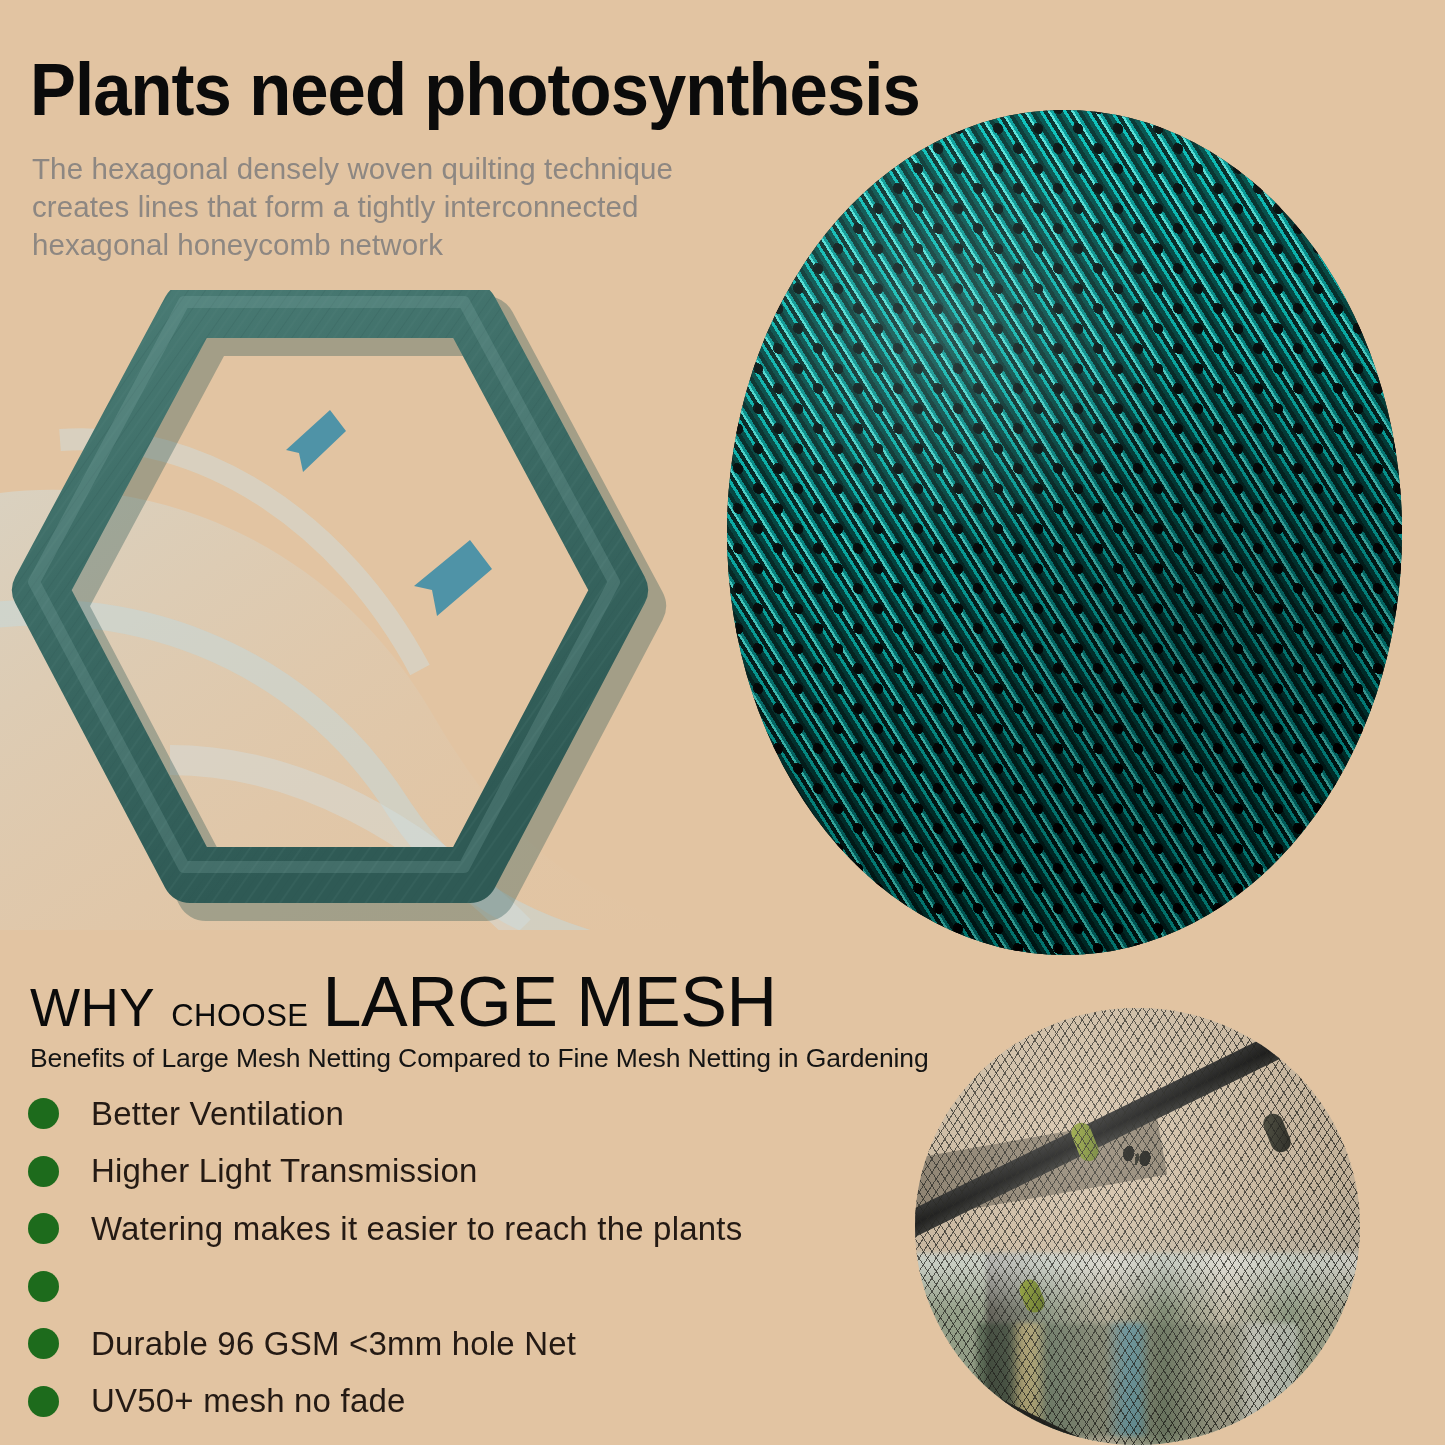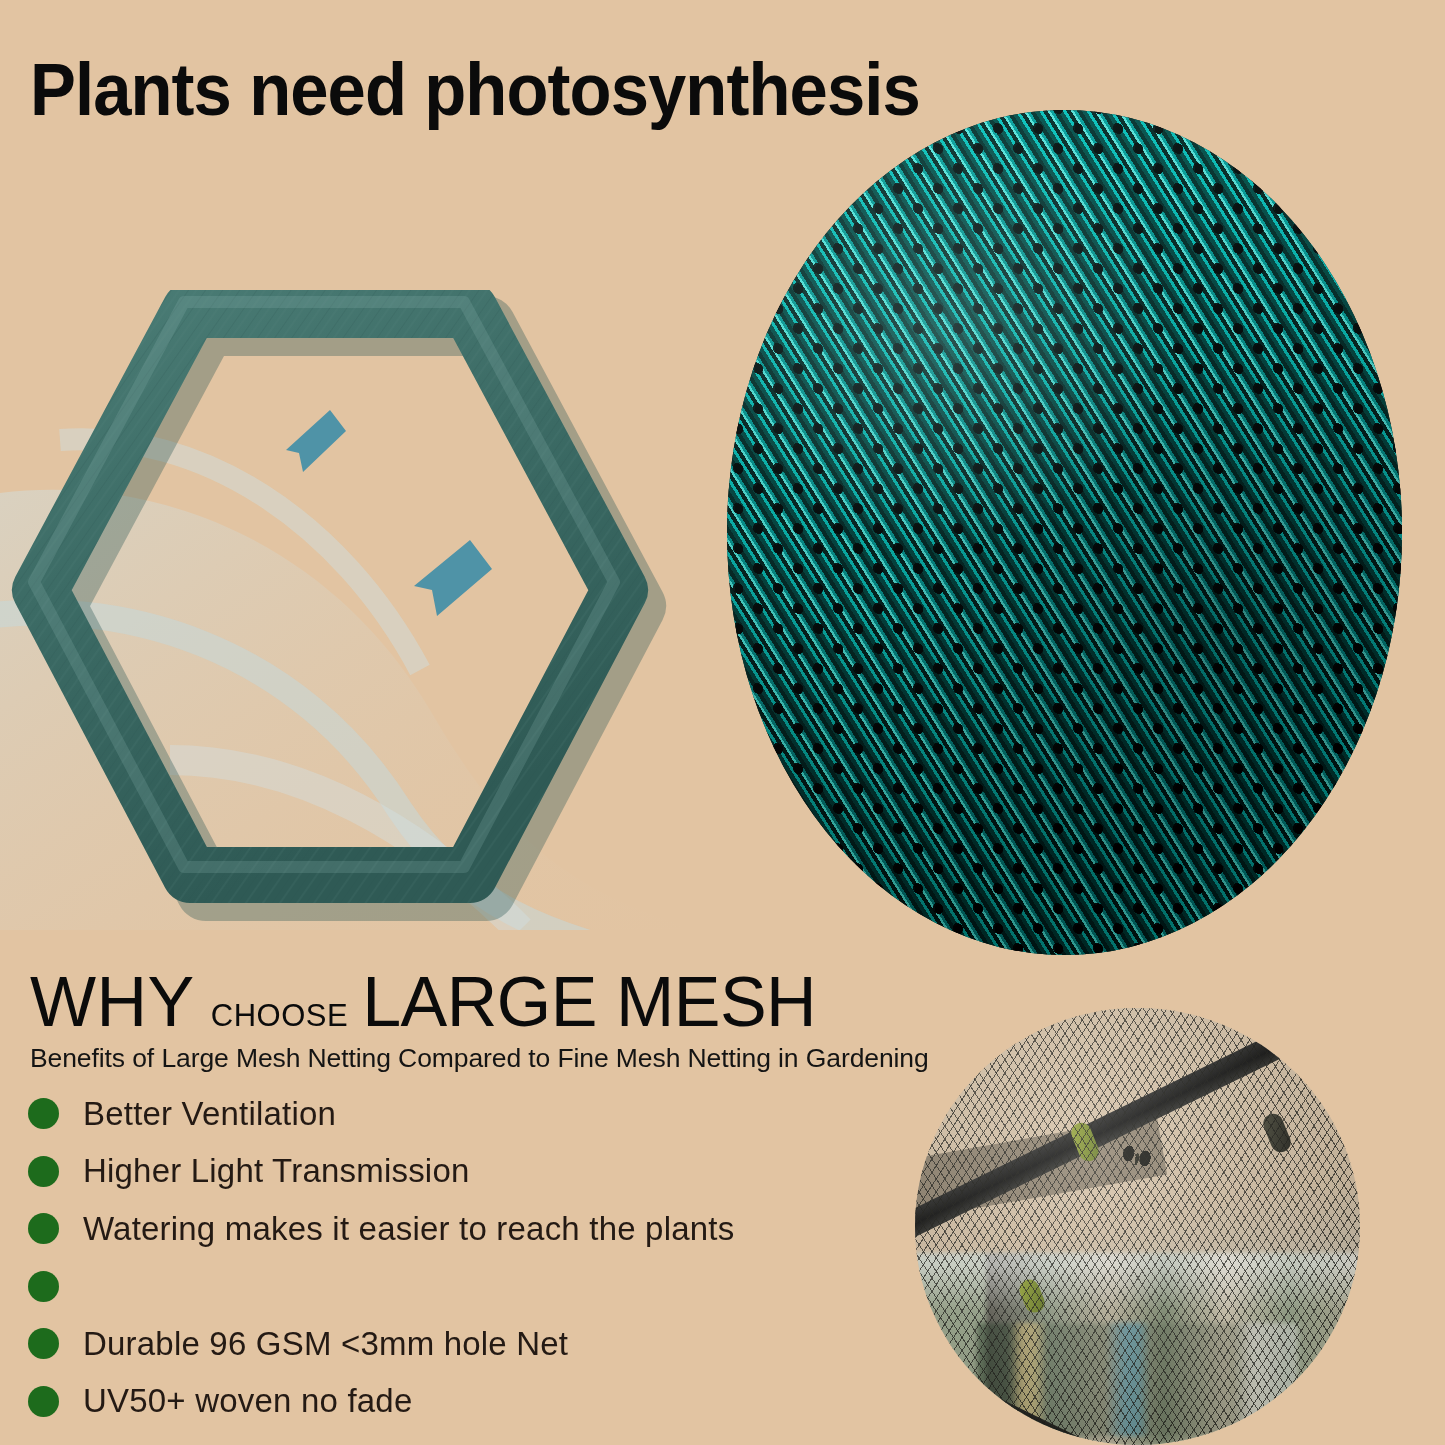--- a/index.html
+++ b/index.html
@@ -81,34 +81,35 @@
   .hex-wrap{position:absolute;left:0px;top:290px;width:680px;height:640px;}
   .hex-wrap svg{display:block;}
 
   
   .why-line{
     position:absolute;left:30px;top:962px;
     white-space:nowrap;
     color:#0b0b0b;
   }
   .why-small{font-size:49px;letter-spacing:.5px;}
-  .why-small .w1{font-size:70px;}
+  .why-small .w1{font-size:53px;}
   .why-big{font-size:70px;font-weight:400;letter-spacing:-.5px;margin-left:14px;}
   .benefit-sub{
     position:absolute;left:30px;top:1043px;
     font-size:26.5px;
     color:#141414;
     letter-spacing:-.1px;
     white-space:nowrap;
   }
 
   .bullets{position:absolute;left:28px;top:1085px;width:880px;}
   .bullet{
     display:flex;align-items:center;
     height:57.5px;
+    gap:8px;
   }
   .dot{
     width:31px;height:31px;border-radius:50%;
     background:#1d6b1c;flex:0 0 auto;
     margin-right:24px;
   }
   .btxt{
     font-size:33px;
     color:#241a14;
     letter-spacing:.2px;
@@ -234,20 +235,21 @@
       </g>
 
       <g fill="#4f93a7">
         <polygon points="330,120 286,160 299,163 303,182 346,141"></polygon>
         <polygon points="470,250 414,296 432,300 437,326 492,279"></polygon>
       </g>
     </svg>
   </div>
 
   <div class="title">Plants need photosynthesis</div>
+  <div class="subtitle">The hexagonal densely woven quilting technique creates lines that form a tightly interconnected hexagonal honeycomb network</div>
 
   <div class="why-line">
     <span class="why-small"><span class="w1">WHY</span><span style="font-size:31px;margin-left:16px;">CHOOSE</span></span><span class="why-big">LARGE MESH</span>
   </div>
   <div class="benefit-sub">Benefits of Large Mesh Netting Compared to Fine Mesh Netting in Gardening</div>
 
   <div class="bullets">
     <div class="bullet">
       <span class="dot"></span>
       <span class="btxt">Better Ventilation</span>
@@ -262,21 +264,21 @@
     </div>
     <div class="bullet">
       <span class="dot"></span>
     </div>
     <div class="bullet">
       <span class="dot"></span>
       <span class="btxt">Durable  96 GSM &lt;3mm hole Net</span>
     </div>
     <div class="bullet">
       <span class="dot"></span>
-      <span class="btxt">UV50+ woven no fade</span>
+      <span class="btxt">UV50+ mesh no fade</span>
     </div>
   </div>
 
   <div class="photo-circle">
     <div class="pc-bg"></div>
     <div class="pc-scene"></div>
     <div class="pc-scene2"></div>
     <div class="crossbar"></div>
     <div class="pole"></div>
     <div class="pole2"></div>

